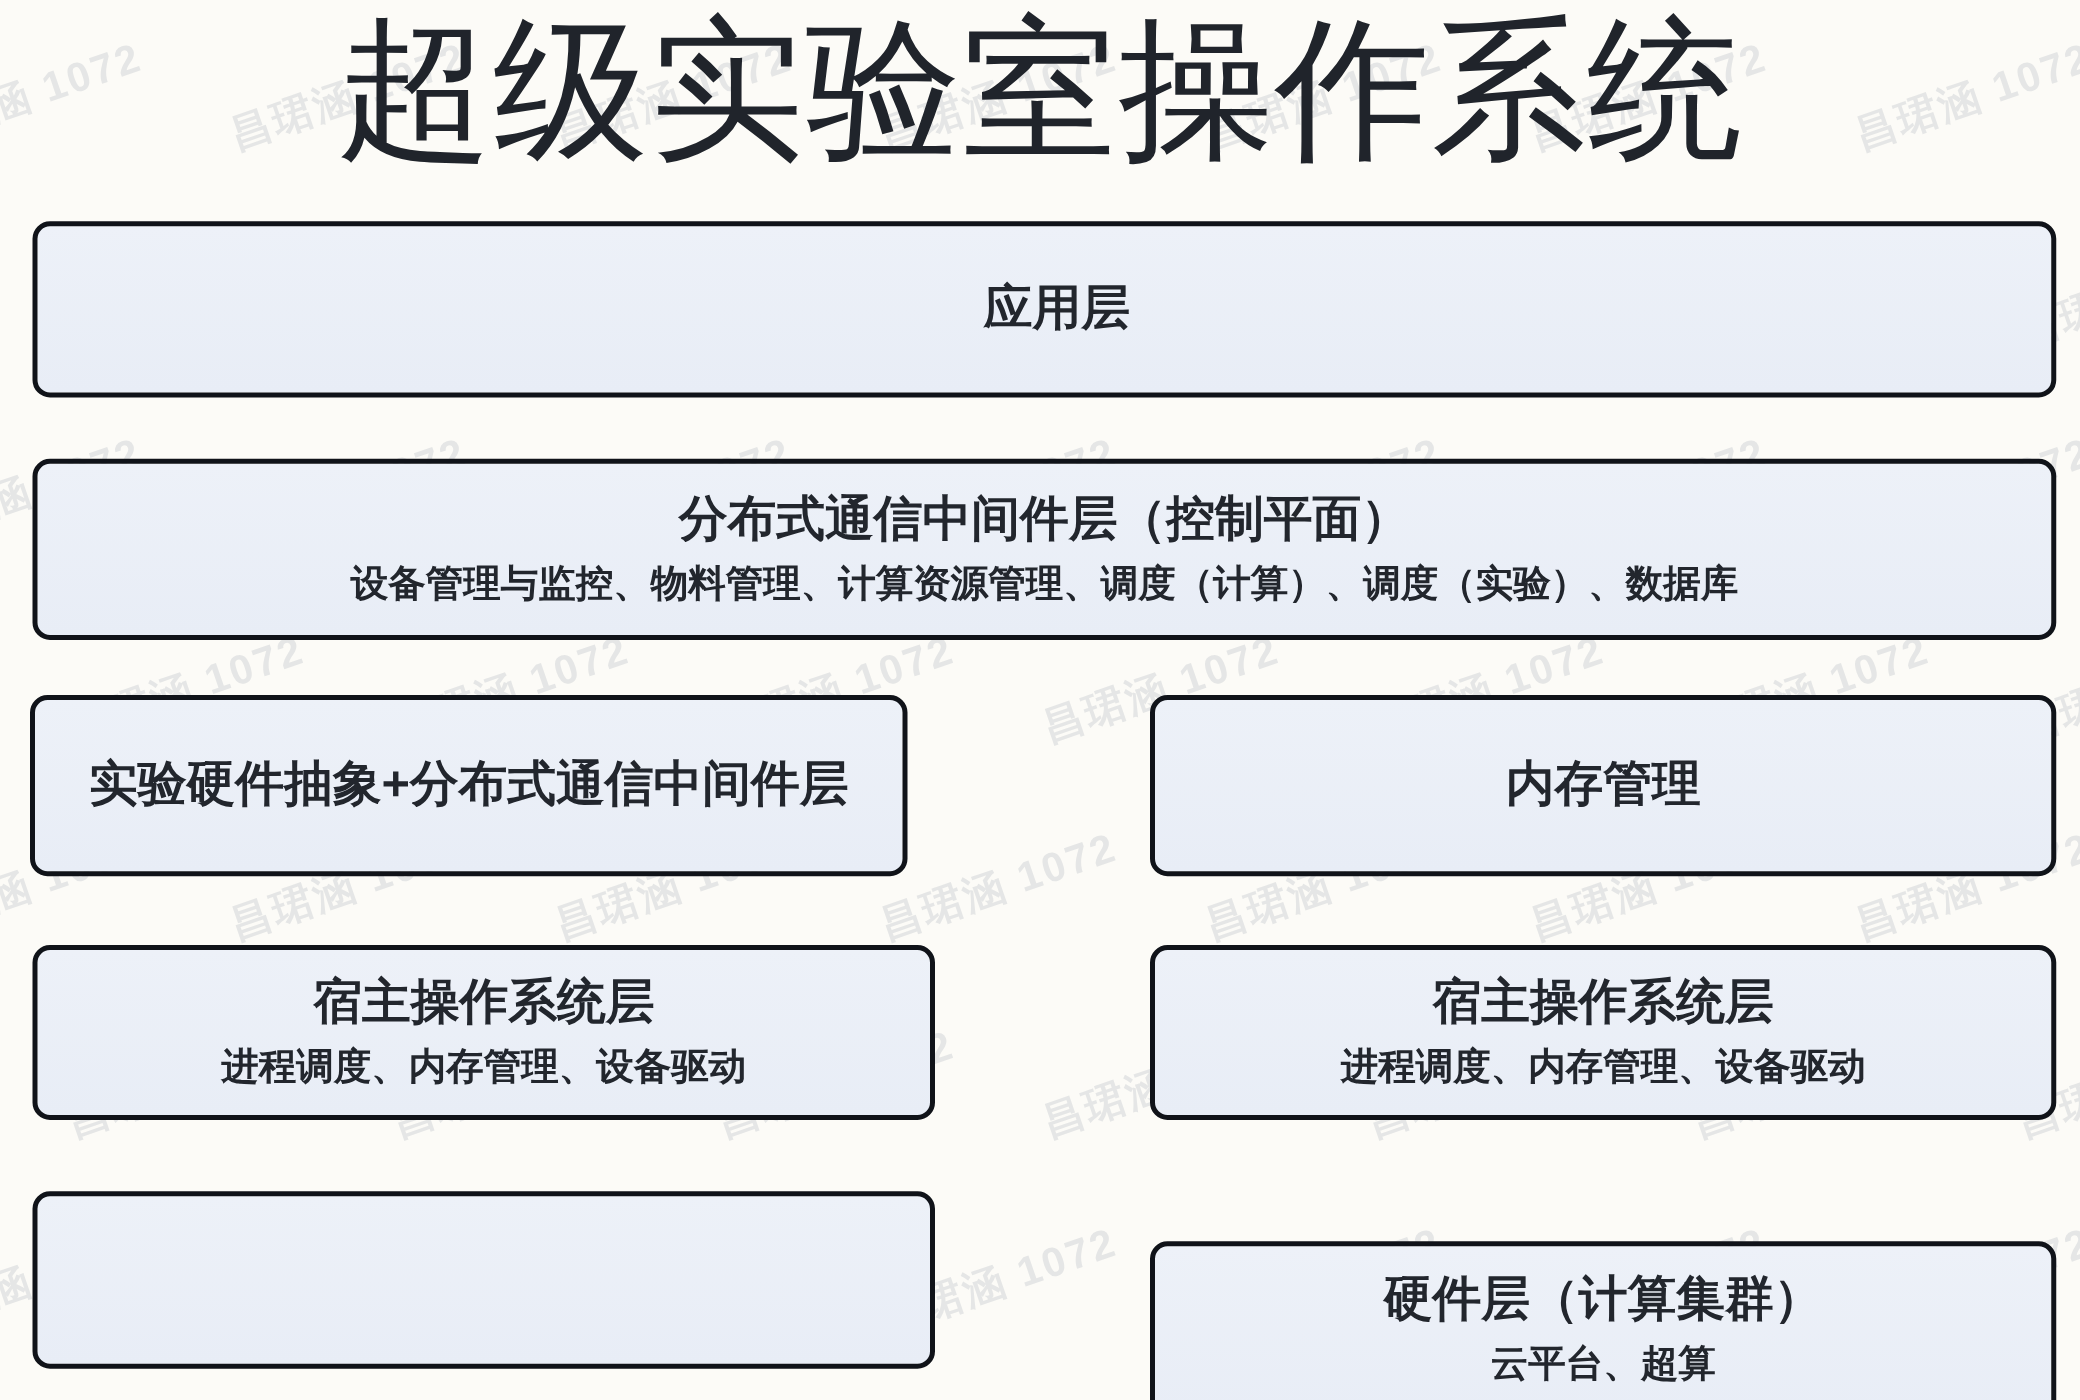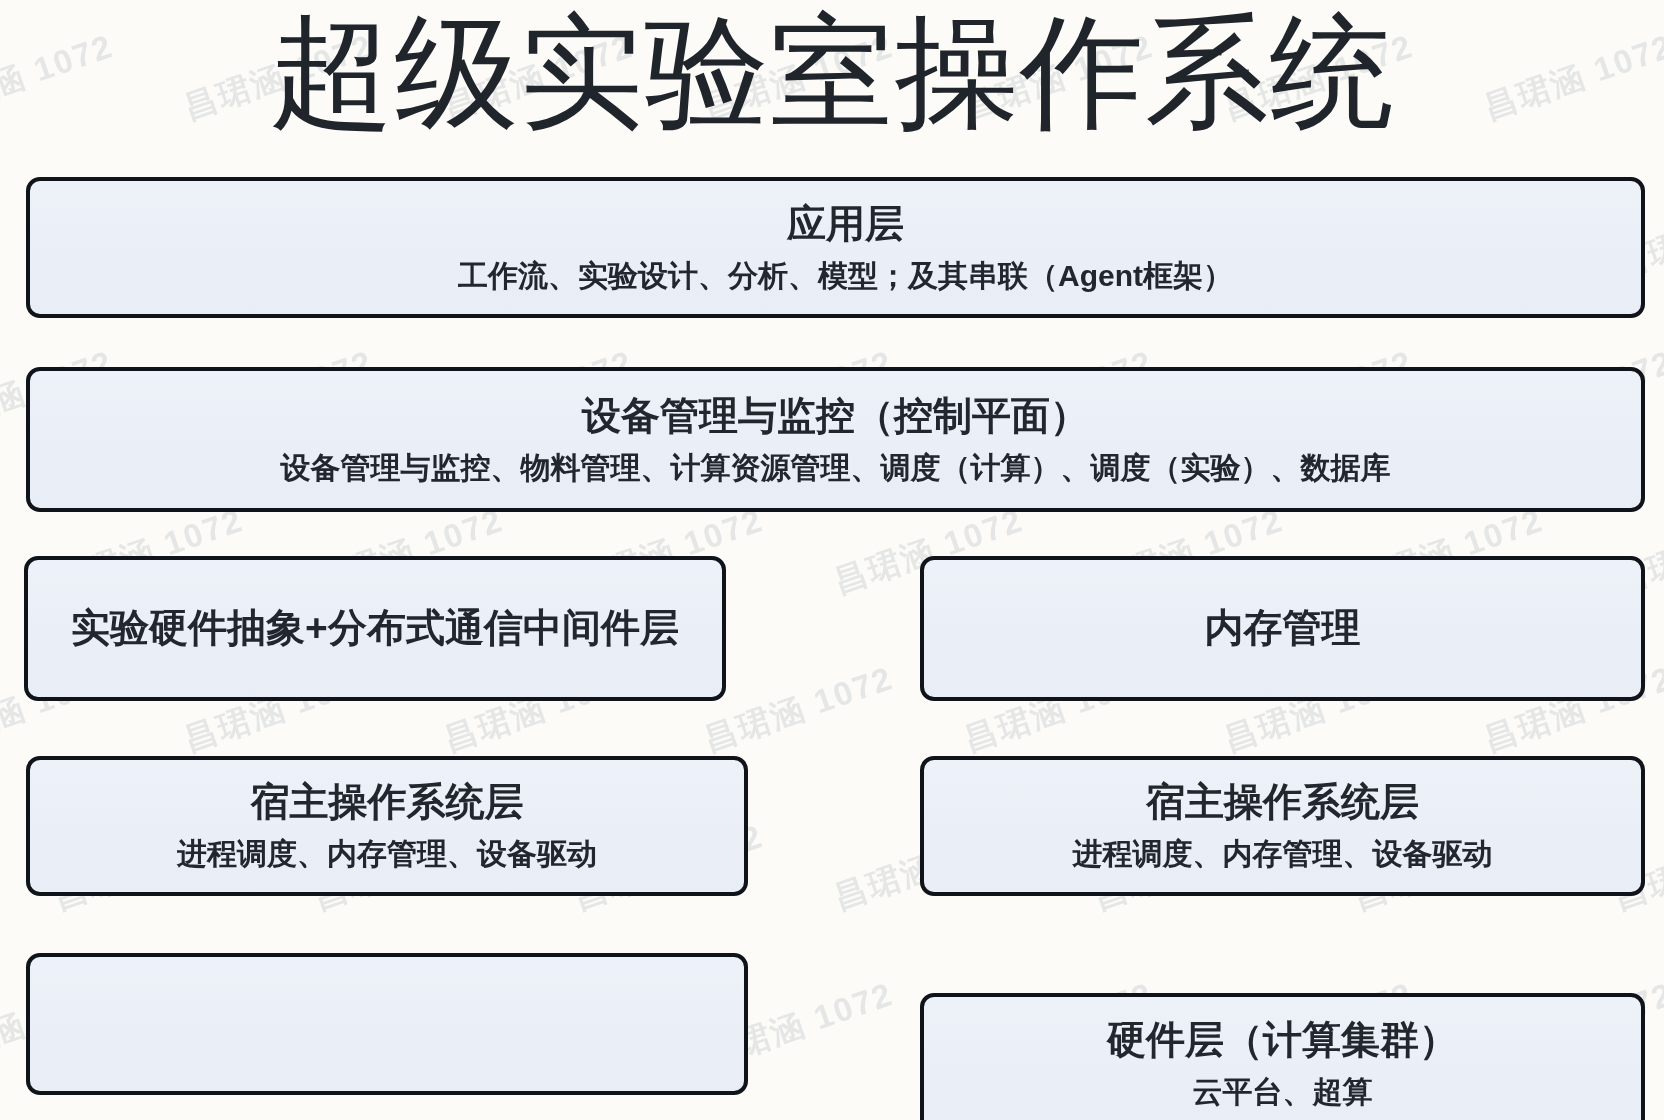--- a/index.html
+++ b/index.html
@@ -134,25 +134,24 @@
     <span class="wm" style="left: 700px; top: 1003px;">昌珺涵 1072</span>
     <span class="wm" style="left: 960px; top: 1003px;">昌珺涵 1072</span>
     <span class="wm" style="left: 1220px; top: 1003px;">昌珺涵 1072</span>
     <span class="wm" style="left: 1480px; top: 1003px;">昌珺涵 1072</span>
   </div>
 
 <h1 class="main-title">超级实验室操作系统</h1>
 
 <div class="layer-box pos-application">
   <div class="box-title">应用层</div>
-  <div class="box-subtitle">工作流、实验设计、分析、模型；及其串联（Agent框架）</div>
 </div>
 
 <div class="layer-box pos-resource">
-  <div class="box-title">设备管理与监控（控制平面）</div>
+  <div class="box-title">分布式通信中间件层（控制平面）</div>
   <div class="box-subtitle">设备管理与监控、物料管理、计算资源管理、调度（计算）、调度（实验）、数据库</div>
 </div>
 
 <div class="layer-box pos-middleware">
   <div class="box-title">实验硬件抽象+分布式通信中间件层</div>
 </div>
 
 <div class="layer-box pos-node-agent">
   <div class="box-title">内存管理</div>
 </div>

